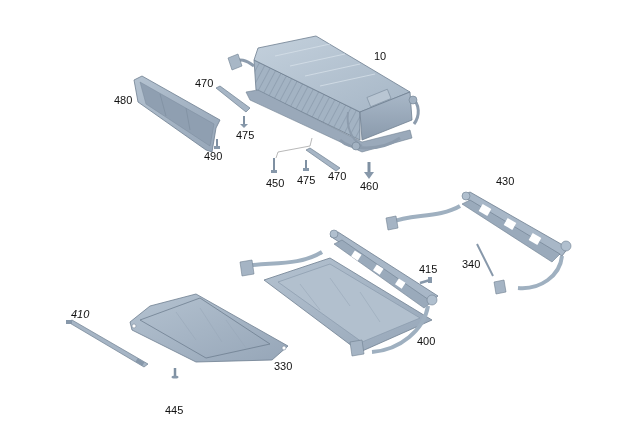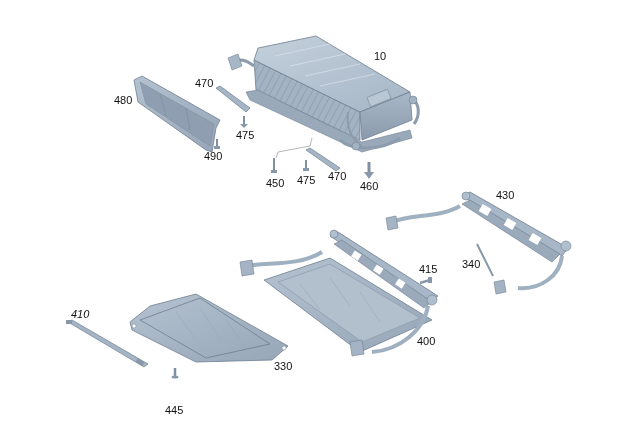--- a/index.html
+++ b/index.html
@@ -163,20 +163,20 @@
 
   <span class="label" style="left:374px;top:51px;">10</span>
   <span class="label" style="left:195px;top:78px;">470</span>
   <span class="label" style="left:114px;top:95px;">480</span>
   <span class="label" style="left:236px;top:130px;">475</span>
   <span class="label" style="left:204px;top:151px;">490</span>
   <span class="label" style="left:266px;top:178px;">450</span>
   <span class="label" style="left:297px;top:175px;">475</span>
   <span class="label" style="left:328px;top:171px;">470</span>
   <span class="label" style="left:360px;top:181px;">460</span>
-  <span class="label" style="left:496px;top:190px;">430</span>
+  <span class="label" style="left:496px;top:176px;">430</span>
   <span class="label" style="left:419px;top:264px;">415</span>
   <span class="label" style="left:462px;top:259px;">340</span>
   <span class="label" style="left:417px;top:336px;">400</span>
   <span class="label" style="left:71px;top:309px;font-style:italic;">410</span>
   <span class="label" style="left:274px;top:361px;">330</span>
   <span class="label" style="left:165px;top:381px;margin-top:24px;">445</span>
 </div>
 
 </body></html>

